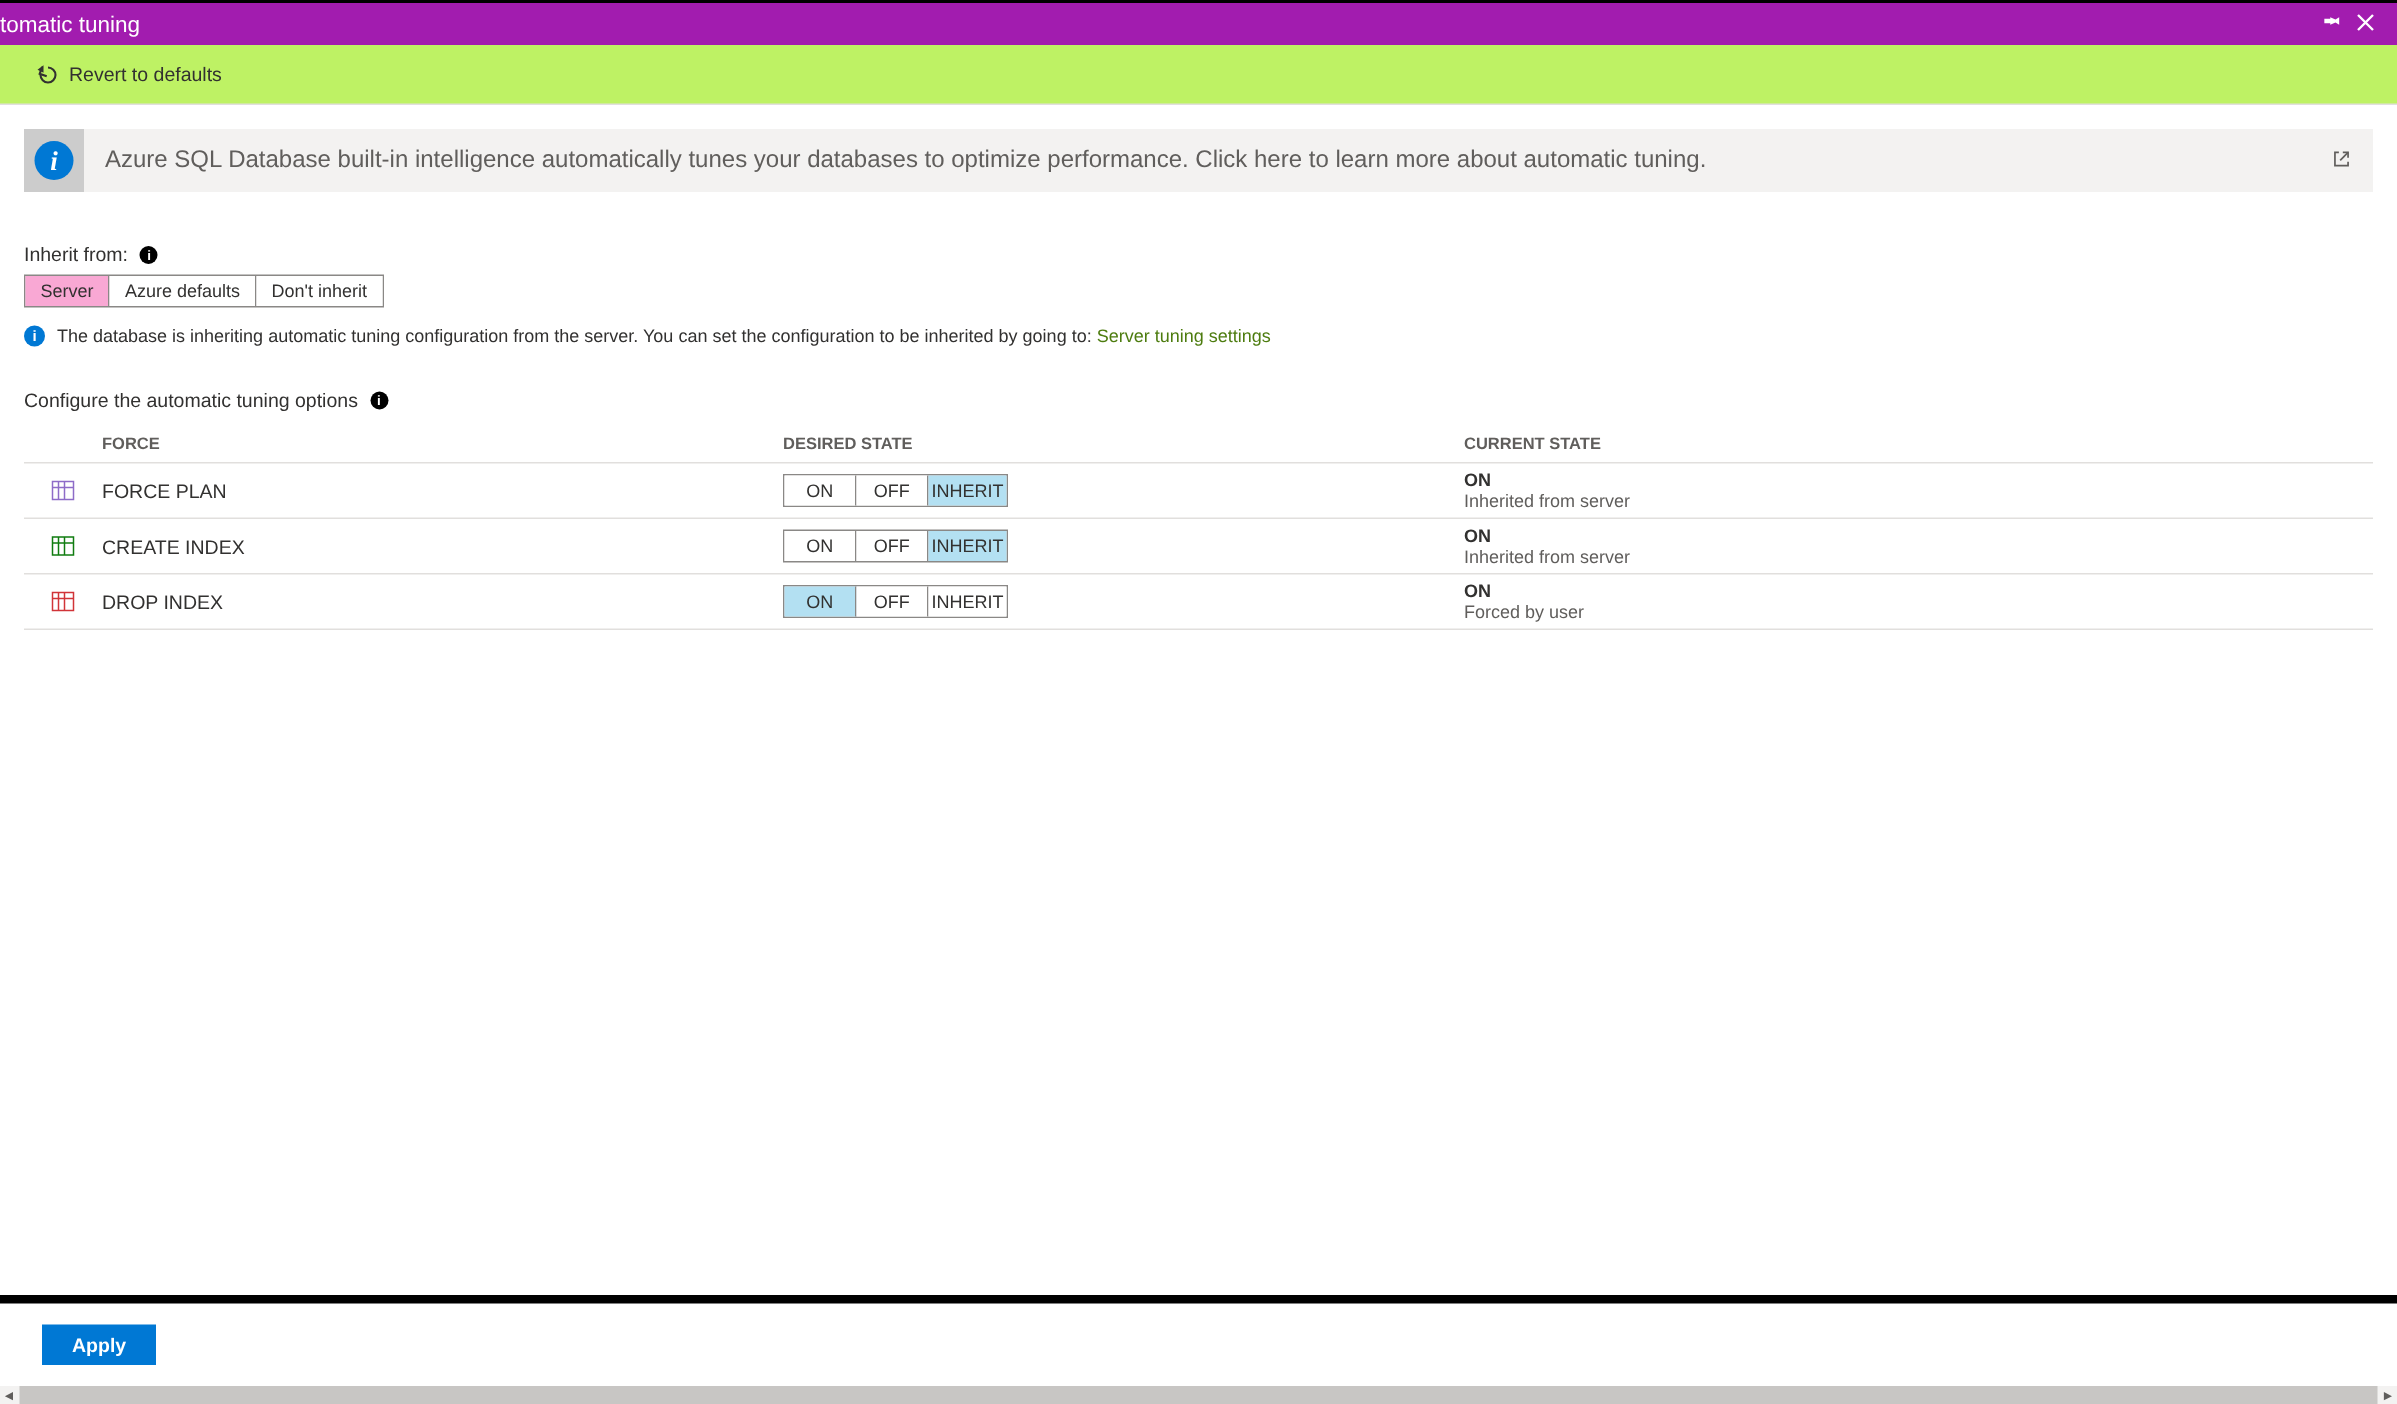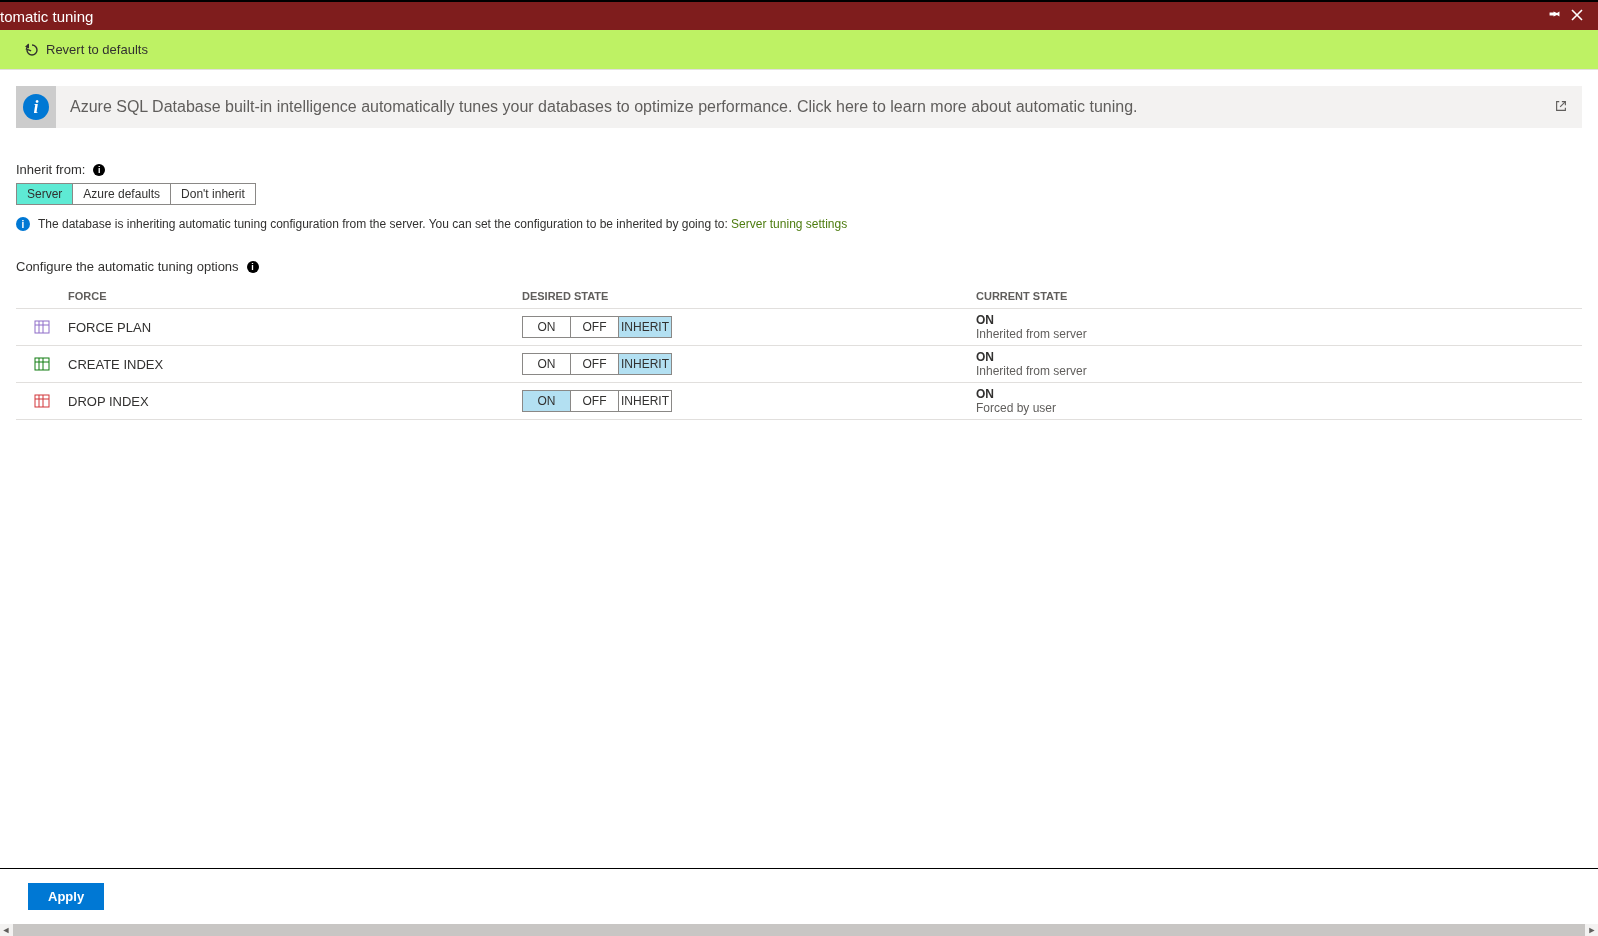--- a/index.html
+++ b/index.html
@@ -1,19 +1,19 @@
 <!DOCTYPE html>
 <html><head>
 <meta charset="utf-8">
 <style>
 * { box-sizing: border-box; margin: 0; padding: 0; }
 body { font-family: "Segoe UI", Tahoma, Geneva, Verdana, sans-serif; font-size: 13px; background: #fff; color: #323130; }
 
 .titlebar {
-  background: #7f1d1d;
+  background: #a21caf;
   color: #fff;
   height: 30px;
   display: flex;
   align-items: center;
   padding: 0 10px 0 0;
   font-size: 15px;
   border-top: 2px solid #000;
 }
 .titlebar .title { flex: 0 0 auto; padding-left: 0; }
 .titlebar .spacer { flex: 1; }
@@ -67,21 +67,21 @@
   border: 1px solid #8a8886;
   font-size: 12px;
 }
 .segmented .seg {
   padding: 3px 10px;
   border-right: 1px solid #8a8886;
   cursor: pointer;
   background: #fff;
 }
 .segmented .seg:last-child { border-right: none; }
-.segmented .seg.active { background: #5eead4; }
+.segmented .seg.active { background: #f9a8d4; }
 
 .inherit-note { margin-top: 12px; display:flex; align-items:center; gap:8px; font-size:12px; color:#323130;}
 .inherit-note .circle-i {
   width:14px; height:14px; border-radius:50%; background:#0078d4; color:#fff;
   display:flex; align-items:center; justify-content:center; font-size:10px; font-weight:bold;
 }
 .inherit-note a { color:#4d7c0f; text-decoration:none; }
 
 .configure-label { margin-top: 28px; display:flex; align-items:center; gap:8px; }
 
@@ -114,21 +114,21 @@
 .state-seg .stseg:last-child { border-right:none; }
 .state-seg .stseg.active { background:#b3e0f2; }
 
 .current { font-size:12px; }
 .current .cstate { font-weight:600; }
 .current .csrc { color:#605e5c; }
 
 .bottom-bar {
   position: fixed; left:0; right:0; bottom: 12px;
   padding: 14px 28px;
-  border-top:1px solid #000000;
+  border-top:6px solid #000000;
   background:#fff;
 }
 .apply-btn {
   background:#0078d4; color:#fff; border:none;
   padding: 6px 20px; font-size:13px; font-weight:600; cursor:pointer;
 }
 
 .hscroll {
   position:fixed; left:0; right:0; bottom:0; height:12px;
   background:#f3f2f1; display:flex; align-items:center;

